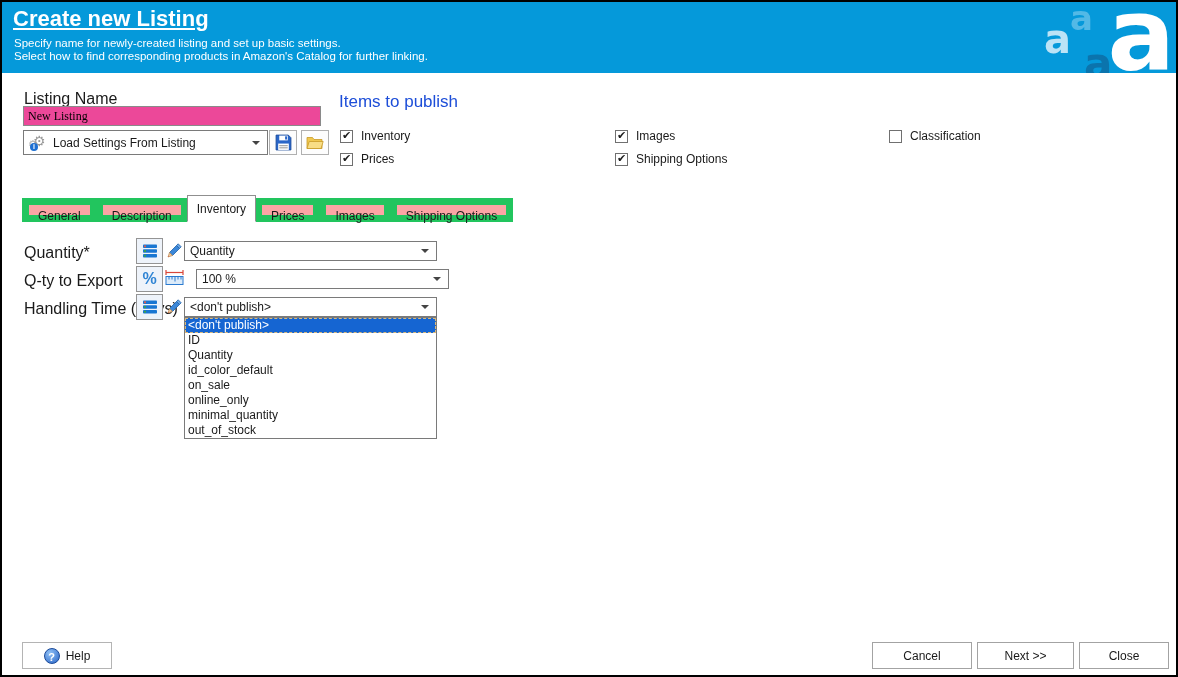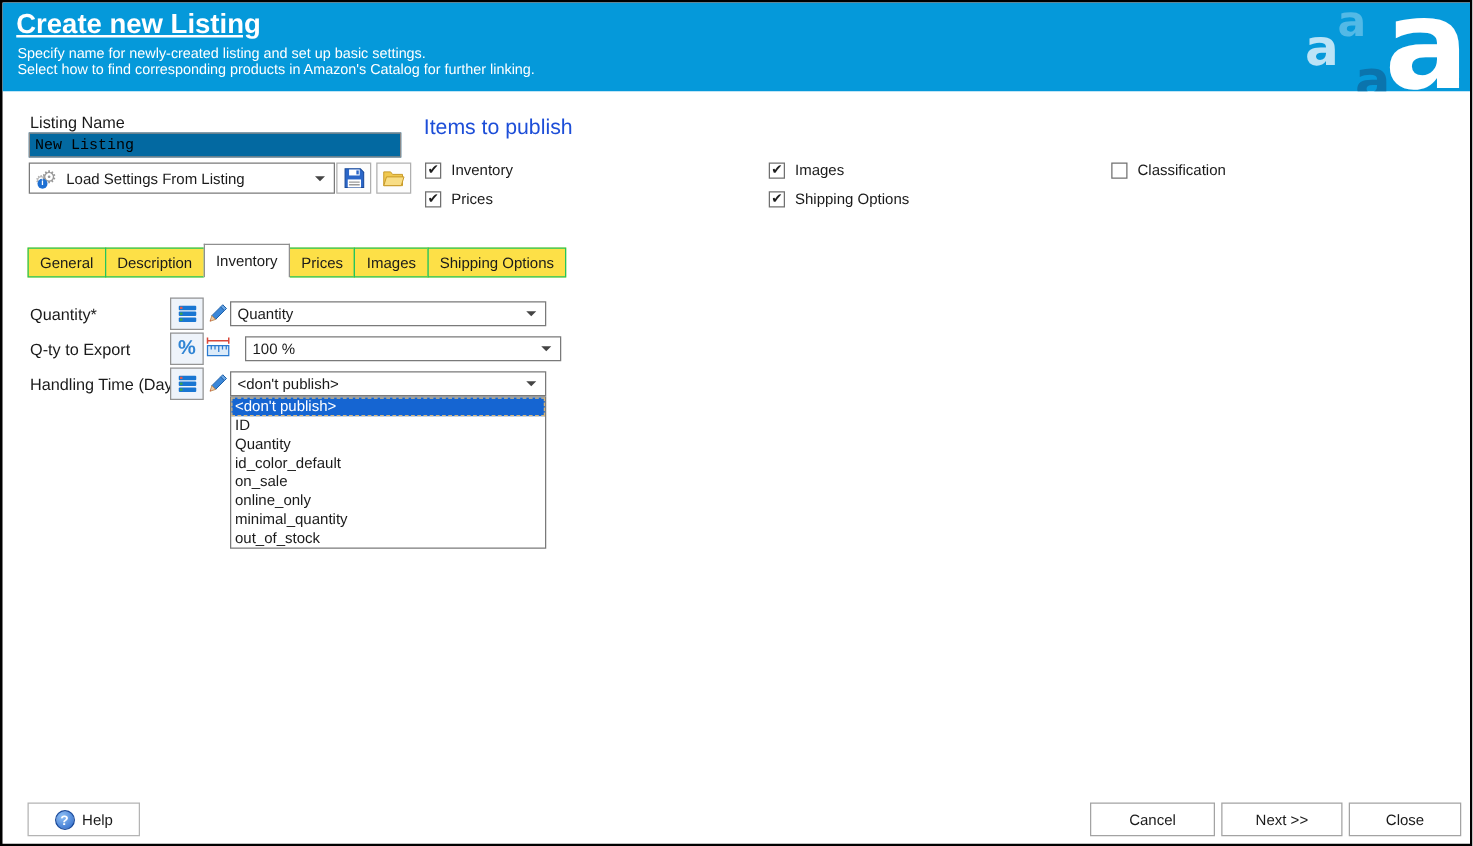--- a/index.html
+++ b/index.html
@@ -12,42 +12,42 @@
   .hdr{position:absolute;left:0;top:0;width:100%;height:71px;background:#0599da;overflow:hidden;}
   .hdr-title{position:absolute;left:11px;top:4px;font-size:22px;font-weight:bold;color:#fff;text-decoration:underline;}
   .hdr-sub1{position:absolute;left:12px;top:35px;font-size:11.5px;color:#fff;}
   .hdr-sub2{position:absolute;left:12px;top:48px;font-size:11.5px;color:#fff;}
   .logo-a{position:absolute;font-weight:bold;line-height:1;font-family:"DejaVu Sans",sans-serif;}
   .a-big{right:1px;top:-16px;font-size:100px;color:#ffffff;}
   .a-dark{left:1082px;top:41px;font-size:42px;color:#0b74ad;}
   .a-light{left:1042px;top:17px;font-size:40px;color:#bce3f6;}
   .a-small{left:1068px;top:-1px;font-size:34px;color:#53b9e6;}
   
-  .lbl{position:absolute;font-size:13px;white-space:nowrap;}
-  .txtinput{position:absolute;box-sizing:border-box;border:1px solid #8a8a8a;background:#0369a1;
-    font-family:Liberation Mono, monospace;font-size:12px;padding:0 4px;}
+  .lbl{position:absolute;font-size:16px;white-space:nowrap;}
+  .txtinput{position:absolute;box-sizing:border-box;border:1px solid #8a8a8a;background:#ec4899;
+    font-family:Liberation Serif, serif;font-size:12px;padding:0 4px;}
   .combo{position:absolute;box-sizing:border-box;border:1px solid #7a7a7a;background:#fff;
     display:flex;align-items:center;font-size:12px;}
   .combo .cv{flex:1;padding-left:5px;white-space:nowrap;overflow:hidden;}
   .arr{width:0;height:0;border-left:4px solid transparent;border-right:4px solid transparent;
     border-top:4px solid #444;margin-right:7px;flex:none;}
   .iconbtn{position:absolute;box-sizing:border-box;border:1px solid #b0b0b0;background:#fdfdfd;
     display:flex;align-items:center;justify-content:center;}
   .mapbtn{position:absolute;box-sizing:border-box;width:27px;height:26px;border:1px solid #949494;
     background:#eef3fa;display:flex;align-items:center;justify-content:center;}
   .flaticon{position:absolute;display:flex;align-items:center;justify-content:center;}
   
   .cb{position:absolute;display:flex;align-items:center;gap:8px;font-size:12px;}
   .cb .box{width:13px;height:13px;box-sizing:border-box;border:1px solid #707070;background:#fff;
     position:relative;flex:none;}
   .cb .box.checked::after{content:"✔";position:absolute;left:1px;top:-2px;font-size:11px;color:#1c1c1c;}
   
   .tabs{position:absolute;left:21px;top:193px;height:27px;display:flex;align-items:flex-end;}
   .tab{box-sizing:border-box;height:24px;line-height:22px;padding:0 9px;font-size:12px;
-    background:#fde047;border:1px solid #22c55e;margin-left:-1px;white-space:nowrap;}
+    background:#fca5a5;border:7px solid #22c55e;margin-left:-1px;white-space:nowrap;}
   .tab.selected{height:27px;line-height:26px;background:#fff;border:1px solid #8f8f8f;
     border-bottom:1px solid #fff;z-index:2;}
   
   .ddlist{position:absolute;left:182px;top:315px;width:253px;box-sizing:border-box;
     border:1px solid #7a7a7a;background:#fff;z-index:5;}
   .dd-item{height:15px;line-height:15px;font-size:12px;padding-left:3px;white-space:nowrap;}
   .dd-item.selected{background:#1565d2;color:#fff;outline:1px dashed #d8b87c;outline-offset:-1px;}
   
   .btn{position:absolute;box-sizing:border-box;border:1px solid #a3a3a3;background:#fff;
     display:flex;align-items:center;justify-content:center;font-size:12px;gap:6px;}

